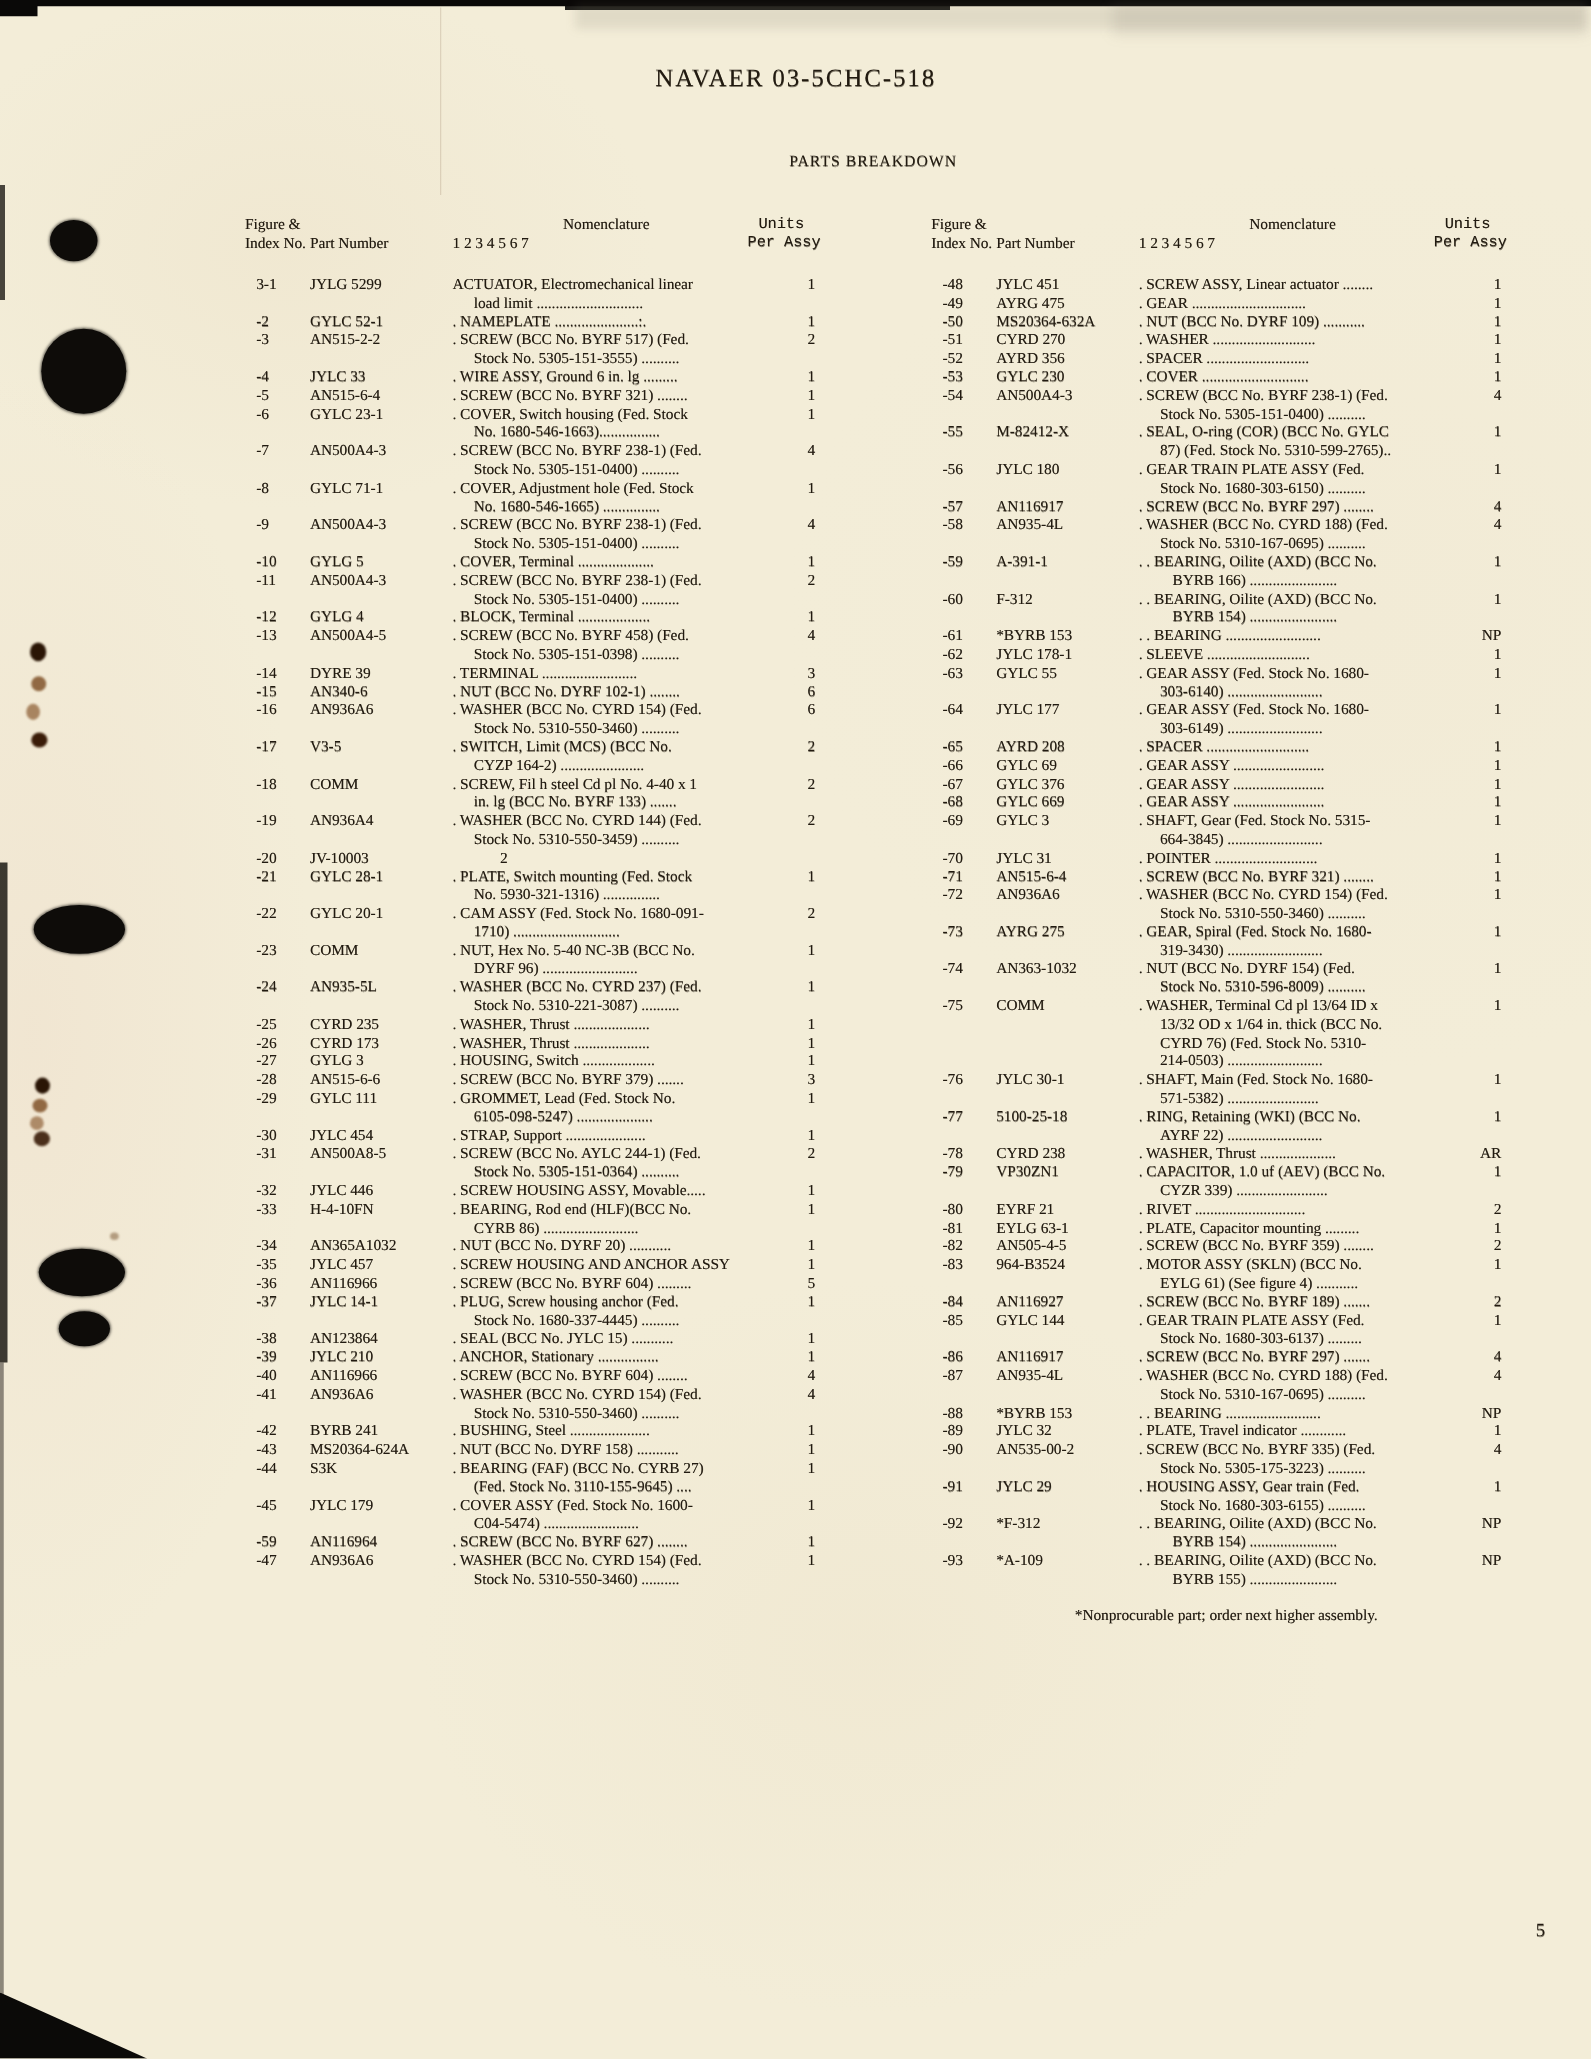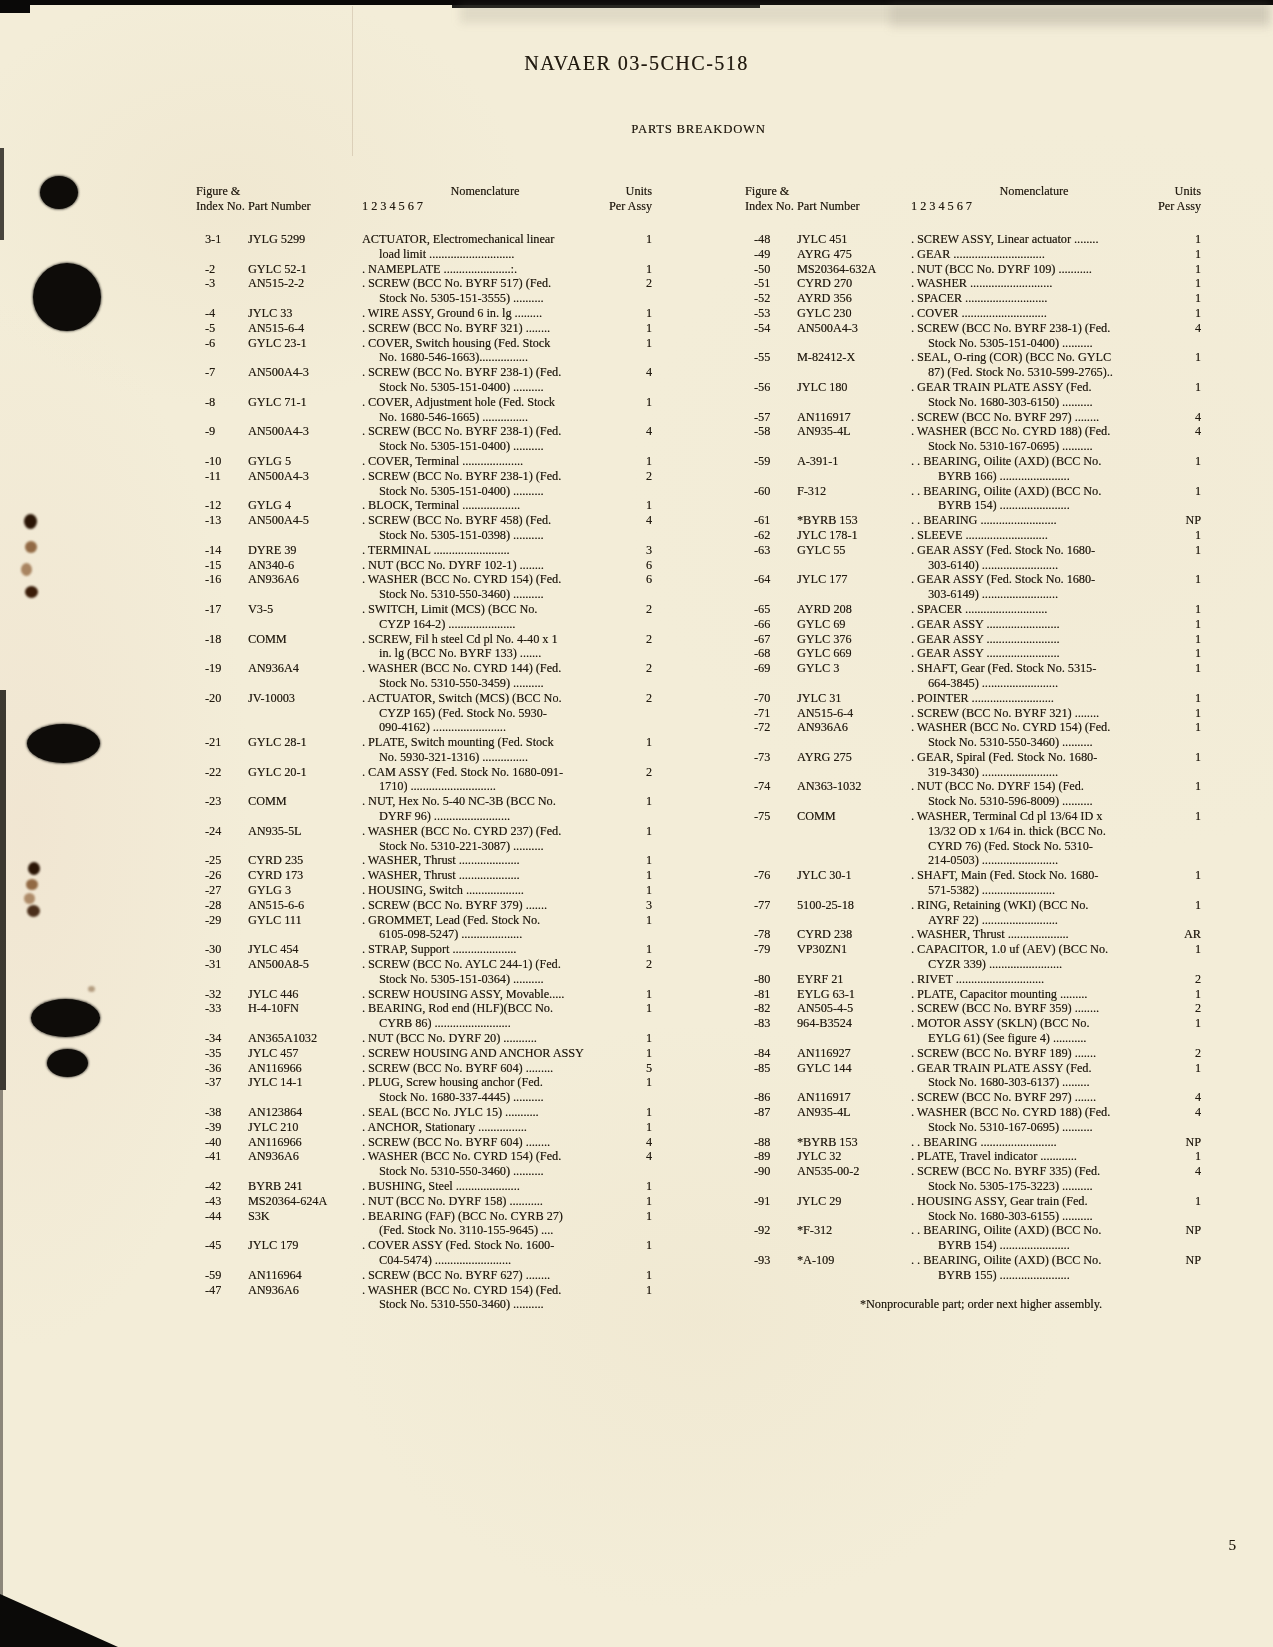--- a/index.html
+++ b/index.html
@@ -12,30 +12,30 @@
       radial-gradient(ellipse 420px 300px at 18% 12%, rgba(238,228,204,0.55), transparent 70%),
       radial-gradient(ellipse 650px 520px at 85% 30%, rgba(241,233,212,0.5), transparent 70%),
       radial-gradient(ellipse 520px 420px at 55% 80%, rgba(238,229,205,0.5), transparent 70%),
       radial-gradient(ellipse 300px 700px at 2% 50%, rgba(236,216,198,0.35), transparent 75%);
   }
   .txt{text-shadow:0.2px 0.2px 0.35px rgba(35,28,15,0.55);}
   .doc-number{position:absolute;top:52px;left:0;width:1273px;text-align:center;
     font-size:20px;letter-spacing:1.5px;}
   .section-title{position:absolute;top:122px;left:62px;width:1273px;text-align:center;
     font-size:12.6px;letter-spacing:0.8px;}
-  .ptable{position:absolute;top:184px;}
+  .ptable{position:absolute;top:172px;}
   #left-table{left:196px;width:456px;}
   #right-table{left:745px;width:460px;}
   .thead{display:flex;line-height:15px;font-size:12.2px;margin-bottom:18px;}
   .hcol{flex:none;}
   .hcol.idx{width:52px;}
   .hcol.part{width:114px;}
   .hcol.nom{width:246px;}
   .hcol.nom .h-top{text-align:center;font-family:Liberation Serif, serif;}
-  .hcol.units{width:54px;margin-left:-10px;text-align:right;white-space:nowrap;}
+  .hcol.units{width:54px;margin-left:-10px;text-align:center;white-space:nowrap;font-family:Liberation Mono, monospace;}
   .tbody{font-size:12.2px;line-height:14.8px;}
   .prow{display:flex;align-items:flex-start;}
   .c-idx{flex:none;width:52px;padding-left:9px;box-sizing:border-box;white-space:nowrap;}
   .c-part{flex:none;width:114px;white-space:nowrap;overflow:hidden;}
   .c-nom{flex:none;width:246px;overflow:hidden;}
   .nline{white-space:nowrap;overflow:hidden;}
   .nline.cont{padding-left:17px;}
   .nline.cont2{padding-left:27px;}
   .c-units{flex:none;width:44px;text-align:right;white-space:nowrap;}
   .footnote{margin-top:14px;margin-left:12px;font-size:12.2px;white-space:nowrap;text-align:center;}
@@ -282,25 +282,20 @@
         <span class="c-part">AN936A4</span>
         <span class="c-nom">
           <div class="nline">. WASHER (BCC No. CYRD 144) (Fed.</div>
           <div class="nline cont">Stock No. 5310-550-3459) ..........</div>
         </span>
         <span class="c-units">2</span>
       </div>
       <div class="prow">
         <span class="c-idx">-20</span>
         <span class="c-part">JV-10003</span>
-        <span class="c-nom">
-          <div class="nline">. ACTUATOR, Switch (MCS) (BCC No.</div>
-          <div class="nline cont">CYZP 165) (Fed. Stock No. 5930-</div>
-          <div class="nline cont">090-4162)  ........................</div>
-        </span>
         <span class="c-units">2</span>
       </div>
       <div class="prow">
         <span class="c-idx">-21</span>
         <span class="c-part">GYLC 28-1</span>
         <span class="c-nom">
           <div class="nline">. PLATE, Switch mounting (Fed. Stock</div>
           <div class="nline cont">No. 5930-321-1316)  ...............</div>
         </span>
         <span class="c-units">1</span>

